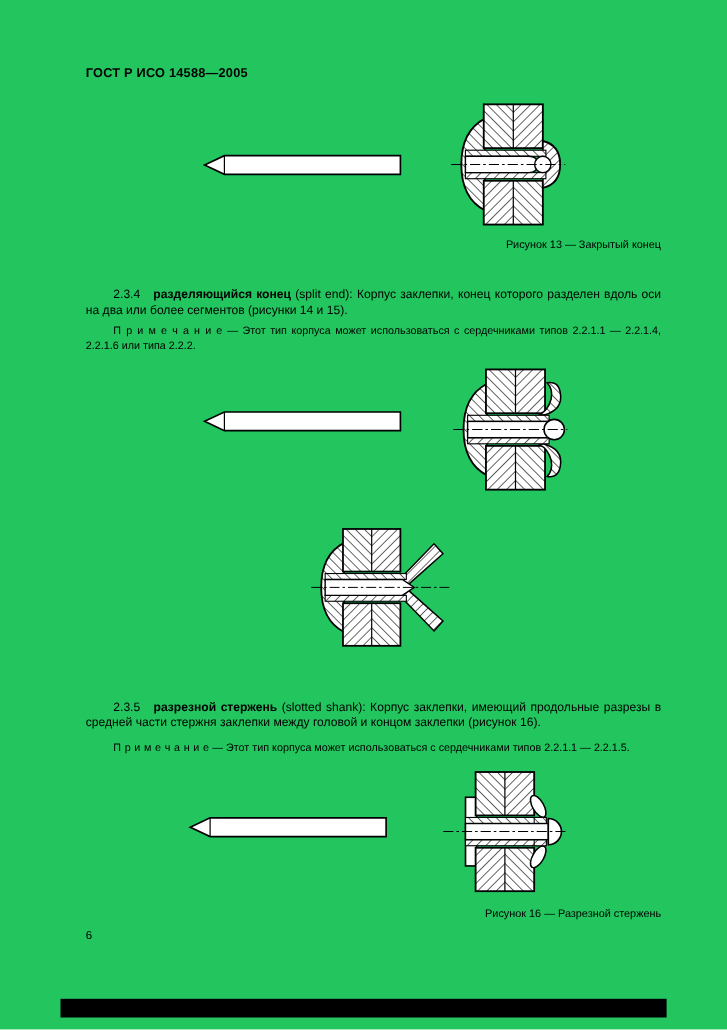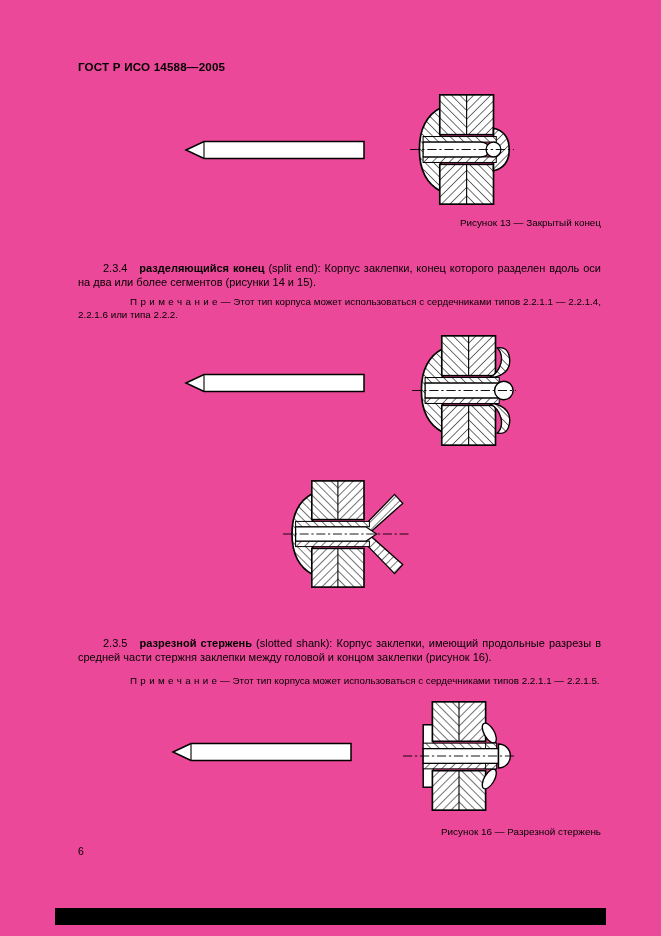--- a/index.html
+++ b/index.html
@@ -1,24 +1,24 @@
 <!DOCTYPE html>
 <html><head>
 <meta charset="utf-8">
 <style>
   html,body{margin:0;padding:0;background:#ffffff;}
   .page{
-    position:relative;width:661px;height:936px;background:#ec4899;
+    position:relative;width:661px;height:936px;background:#22c55e;
     font-family:"Liberation Sans",sans-serif;color:#000;overflow:hidden;
   }
   .header{position:absolute;left:78px;top:60px;font-size:11.6px;font-weight:bold;letter-spacing:.2px;}
   .para{position:absolute;left:78px;width:523px;text-align:justify;font-size:11px;line-height:14.4px;text-indent:25px;}
   .pnum{margin-right:8px;}
   .note{position:absolute;left:78px;width:523px;text-align:justify;font-size:9.8px;line-height:13px;text-indent:25px;}
-  .note-label{letter-spacing:.3px;margin-left:27px;}
+  .note-label{letter-spacing:.3px;}
   .caption{position:absolute;left:78px;width:523px;text-align:right;font-size:9.9px;}
   .pagenum{position:absolute;left:78px;top:845px;font-size:10.5px;}
   .bar{position:absolute;left:55px;top:908px;width:551px;height:17px;background:#000;}
   .fig{position:absolute;}
   svg{display:block;overflow:visible;}
 </style>
 </head>
 <body>
 
 <div class="page">

